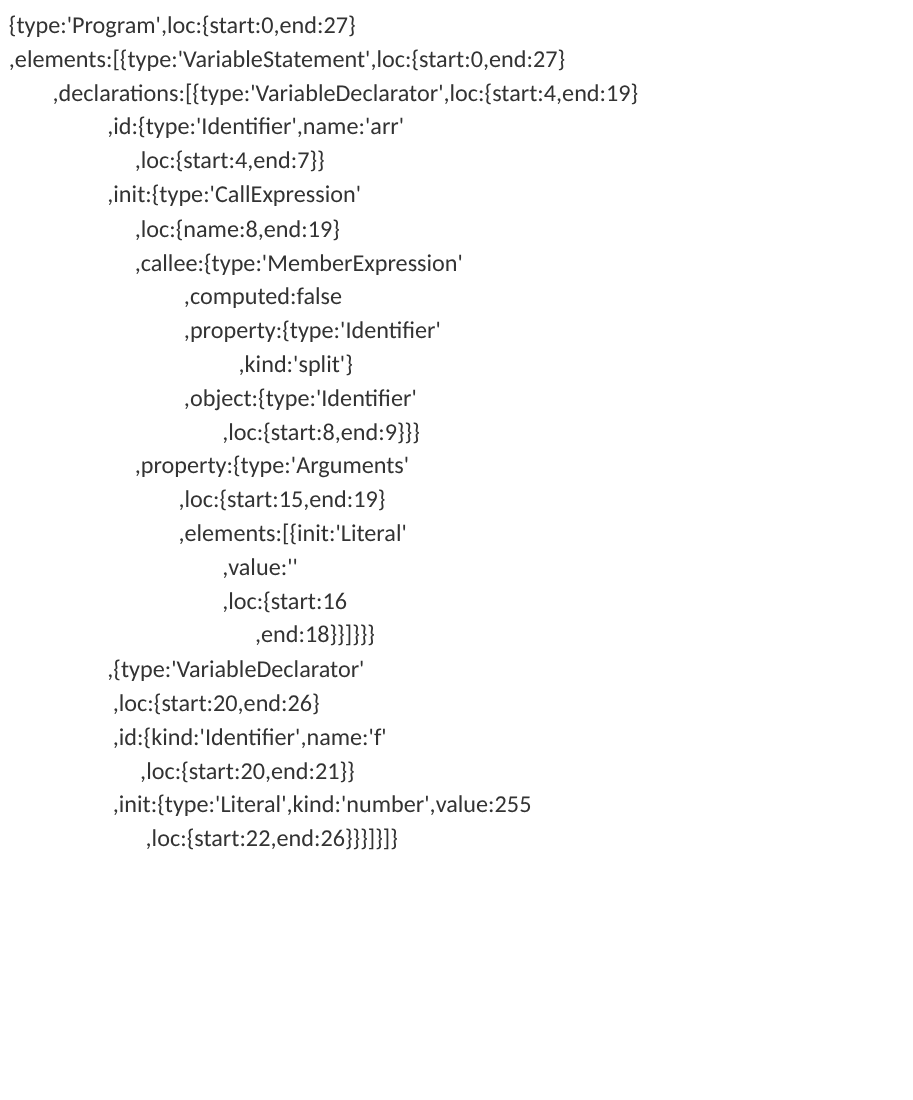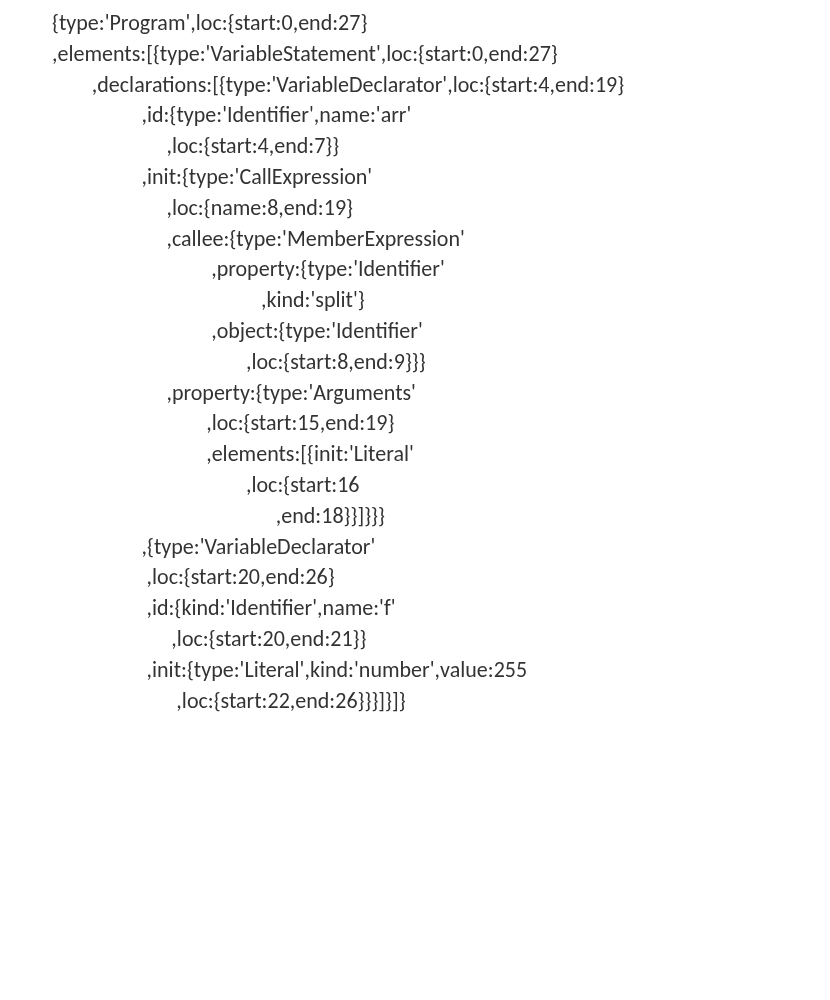--- a/index.html
+++ b/index.html
@@ -8,42 +8,43 @@
       font-family: Calibri, "Segoe UI", Arial, sans-serif;
       font-size: 22px;
       line-height: 1.4;
       color: #333;
       background: #fff;
       width: 830px;
       box-sizing: border-box;
     }
     .line {
       white-space: pre;
-      margin-left: 44px;
     }
   </style>
 </head>
 <body>
 
 <div id="ast-container">
     <div class="line">{type:'Program',loc:{start:0,end:27}</div>
     <div class="line">,elements:[{type:'VariableStatement',loc:{start:0,end:27}</div>
     <div class="line">        ,declarations:[{type:'VariableDeclarator',loc:{start:4,end:19}</div>
     <div class="line">                  ,id:{type:'Identifier',name:'arr'</div>
     <div class="line">                       ,loc:{start:4,end:7}}</div>
     <div class="line">                  ,init:{type:'CallExpression'</div>
     <div class="line">                       ,loc:{name:8,end:19}</div>
     <div class="line">                       ,callee:{type:'MemberExpression'</div>
+    <div class="line">                                ,computed:false</div>
     <div class="line">                                ,property:{type:'Identifier'</div>
     <div class="line">                                          ,kind:'split'}</div>
     <div class="line">                                ,object:{type:'Identifier'</div>
     <div class="line">                                       ,loc:{start:8,end:9}}}</div>
     <div class="line">                       ,property:{type:'Arguments'</div>
     <div class="line">                               ,loc:{start:15,end:19}</div>
     <div class="line">                               ,elements:[{init:'Literal'</div>
+    <div class="line">                                       ,value:''</div>
     <div class="line">                                       ,loc:{start:16</div>
     <div class="line">                                             ,end:18}}]}}}</div>
     <div class="line">                  ,{type:'VariableDeclarator'</div>
     <div class="line">                   ,loc:{start:20,end:26}</div>
     <div class="line">                   ,id:{kind:'Identifier',name:'f'</div>
     <div class="line">                        ,loc:{start:20,end:21}}</div>
     <div class="line">                   ,init:{type:'Literal',kind:'number',value:255</div>
     <div class="line">                         ,loc:{start:22,end:26}}}]}]}</div>
   </div>
 

